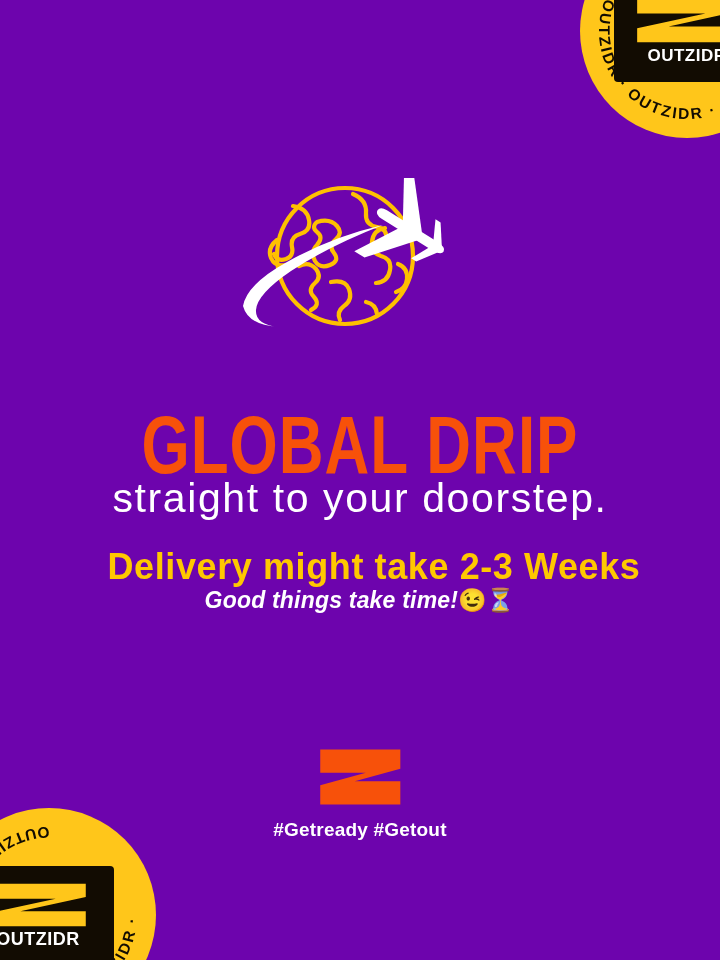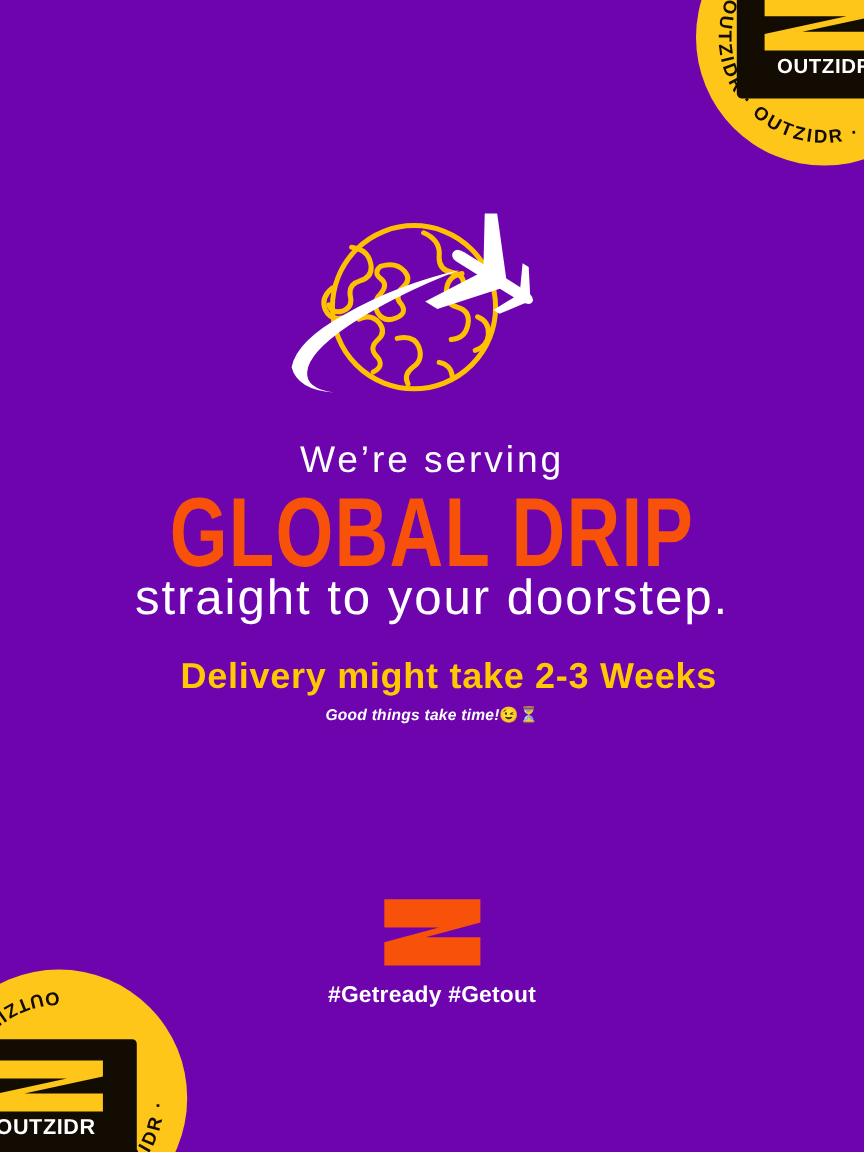--- a/index.html
+++ b/index.html
@@ -44,25 +44,25 @@
     font-size:62px;font-weight:900;line-height:1;
     letter-spacing:1px;
     transform:scaleY(1.32);transform-origin:top center;
     font-stretch:condensed;
   }
   #headline-doorstep{
     top:478px;color:#FFFFFF;font-size:41px;font-weight:300;
     letter-spacing:1.6px;line-height:1;
   }
   #delivery-line{
-    top:549px;color:#FFC800;font-size:30px;font-weight:bold;
+    top:549px;color:#FFC800;font-size:36px;font-weight:bold;
     letter-spacing:.6px;line-height:1;padding-left:28px;
   }
   #tagline{
-    top:589px;color:#FFFFFF;font-size:13px;font-weight:bold;
+    top:589px;color:#FFFFFF;font-size:23px;font-weight:bold;
     font-style:italic;letter-spacing:.2px;line-height:1;
   }
   #tagline .emoji{font-style:normal;letter-spacing:0;}
 
   
   #footer-logo{
     position:absolute;left:50%;top:748px;transform:translateX(-50%);
     display:flex;flex-direction:column;align-items:center;
   }
   #z-mark{display:block;width:84px;height:58px;}
@@ -131,21 +131,20 @@
       <path d="M-12 -4 L46 -4 q12 0 12 5 q0 5 -12 5 L-12 6 q-8 0 -8 -5 q0 -5 8 -5 z" fill="#FFFFFF"></path>
       <path d="M8 -2 L-18 -46 L-6 -46 L30 -3 z" fill="#FFFFFF"></path>
       <path d="M8 4 L-18 48 L-6 48 L30 5 z" fill="#FFFFFF"></path>
       <path d="M44 -2 L34 -22 L40 -22 L54 -2 z" fill="#FFFFFF"></path>
       <path d="M44 4 L34 24 L40 24 L54 4 z" fill="#FFFFFF"></path>
       <rect x="16" y="-14" width="5" height="9" fill="#FFFFFF"></rect>
       <rect x="16" y="6" width="5" height="9" fill="#FFFFFF"></rect>
     </g>
   </svg>
 
-  <div class="copy" id="headline-serving">We’re serving</div>
 
   <div class="copy" id="headline-global">GLOBAL DRIP</div>
 
   <div class="copy" id="headline-doorstep">straight to your doorstep.</div>
 
   <div class="copy" id="delivery-line">Delivery might take 2-3 Weeks</div>
 
   <div class="copy" id="tagline">
     <span>Good things take time!</span><span class="emoji">😉⏳</span>
   </div>

